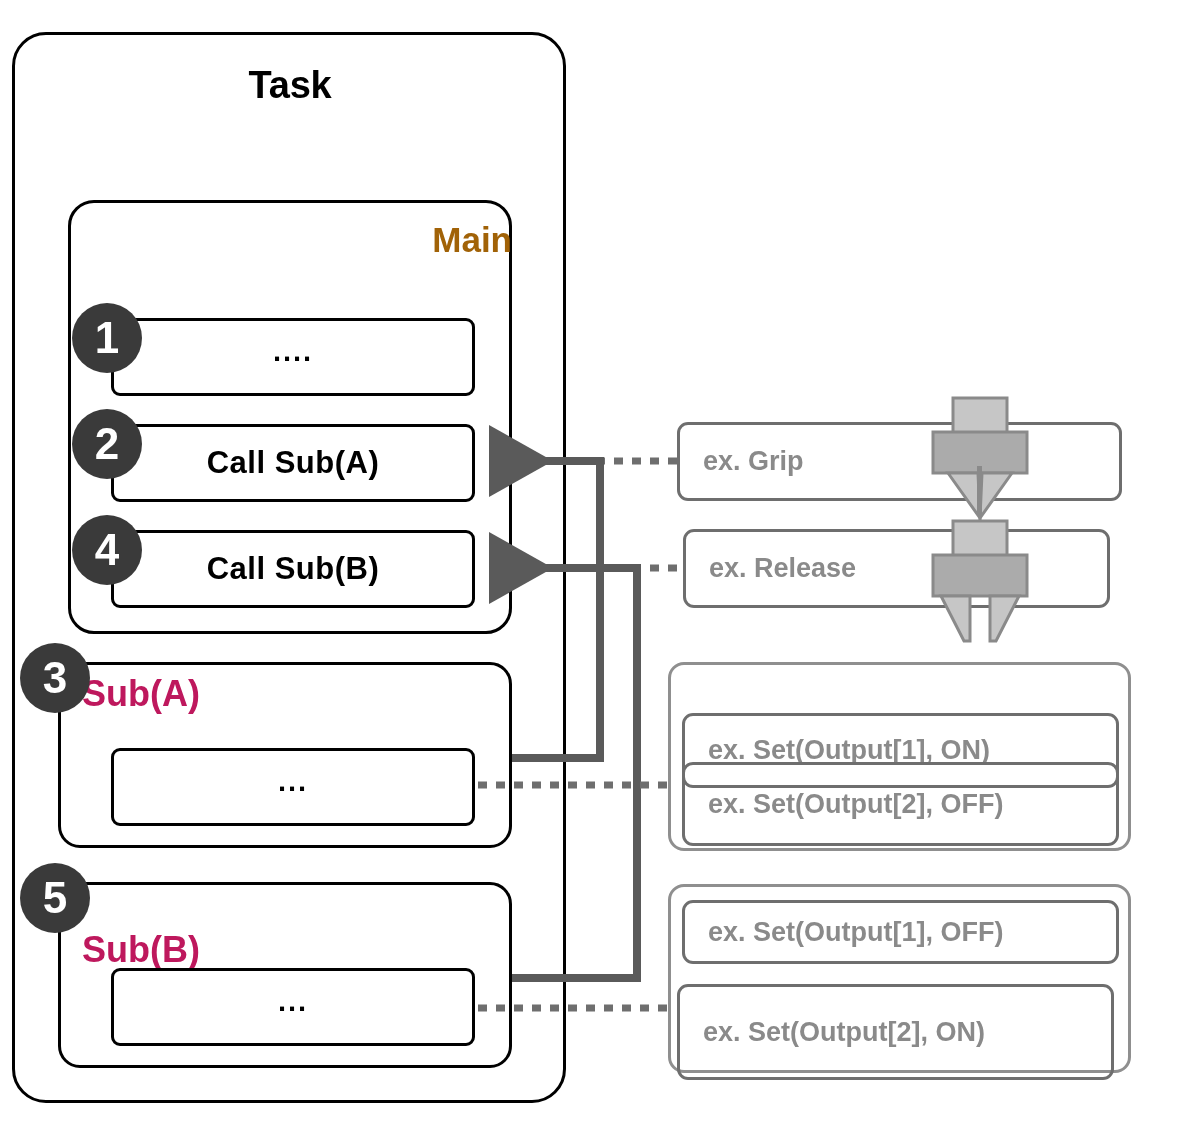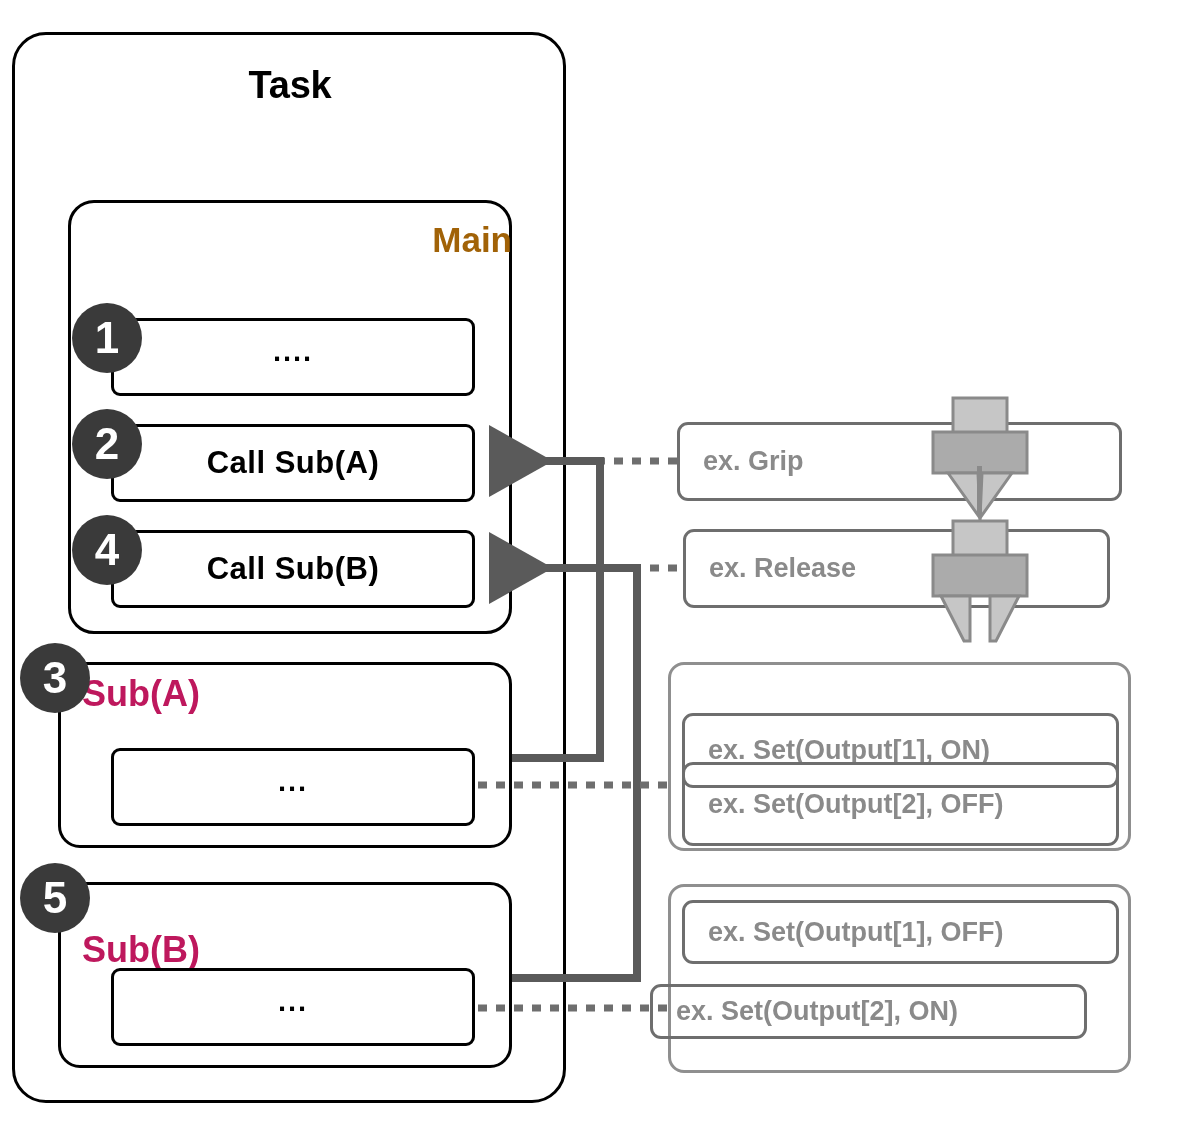--- a/index.html
+++ b/index.html
@@ -229,21 +229,21 @@
   <div class="ex-box" style="left:682px; top:762px; width:437px; height:84px;">
     <span class="ex-text">ex. Set(Output[2], OFF)</span>
   </div>
 
   <div class="ex-group" style="left:668px; top:884px; width:463px; height:189px;"></div>
 
   <div class="ex-box" style="left:682px; top:900px; width:437px; height:64px;">
     <span class="ex-text">ex. Set(Output[1], OFF)</span>
   </div>
 
-  <div class="ex-box" style="left:650px; top:984px; width:437px; height:55px;">
+  <div class="ex-box" style="left:677px; top:984px; width:437px; height:96px;">
     <span class="ex-text">ex. Set(Output[2], ON)</span>
   </div>
 
   <svg id="wires">
     <defs>
       <marker id="arrowL" markerWidth="9" markerHeight="9" refX="8" refY="4.5" orient="auto" markerUnits="strokeWidth">
         <path d="M8,0 L0,4.5 L8,9 z" fill="#5a5a5a"></path>
       </marker>
     </defs>
 

